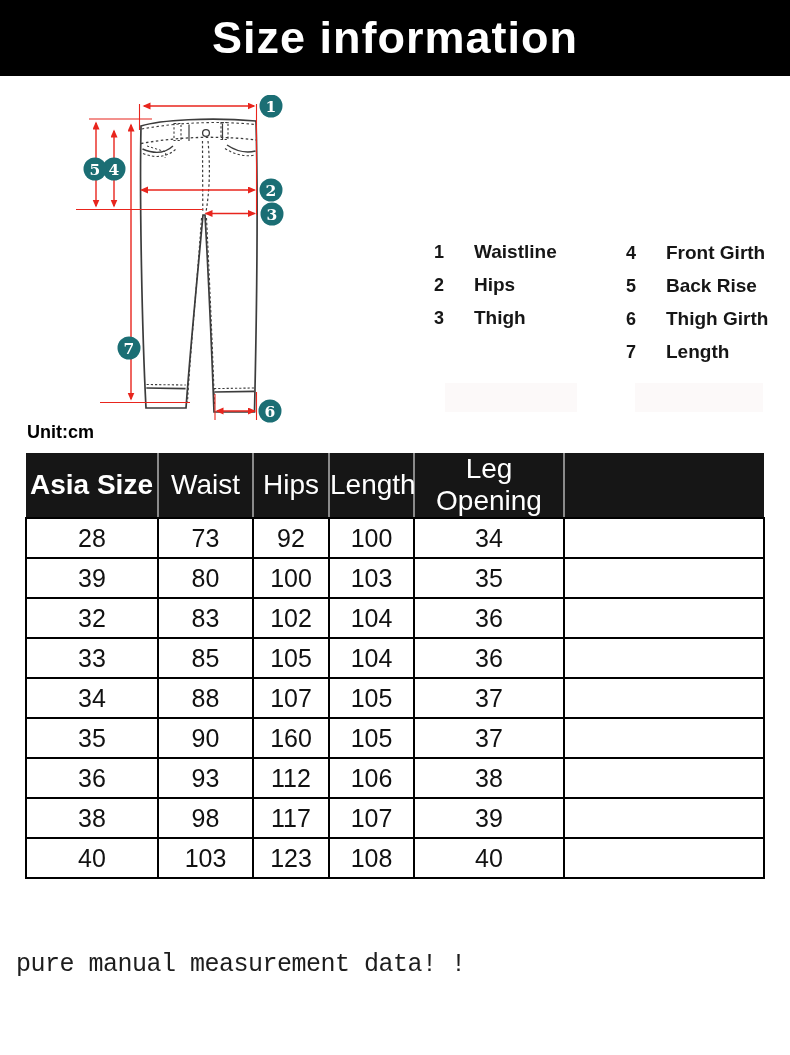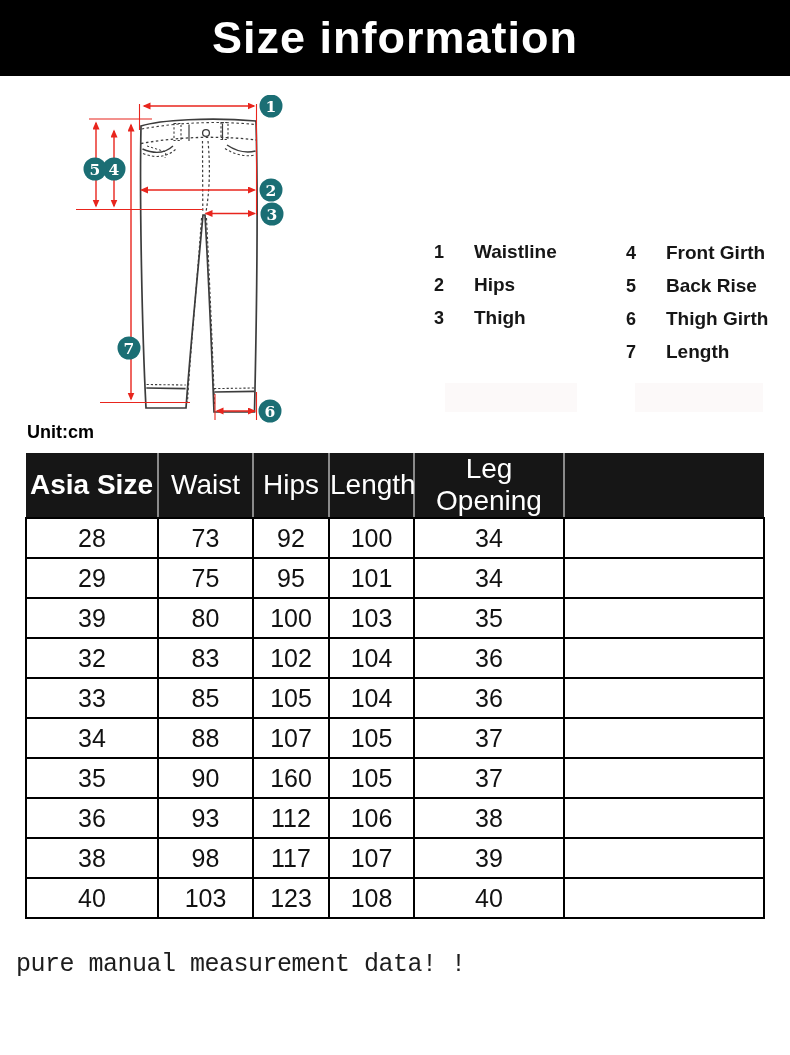--- a/index.html
+++ b/index.html
@@ -210,28 +210,20 @@
     <tbody>
         <tr>
           <td>28</td>
           <td>73</td>
           <td>92</td>
           <td>100</td>
           <td>34</td>
           <td></td>
         </tr>
         <tr>
-          <td>29</td>
-          <td>75</td>
-          <td>95</td>
-          <td>101</td>
-          <td>34</td>
-          <td></td>
-        </tr>
-        <tr>
           <td>39</td>
           <td>80</td>
           <td>100</td>
           <td>103</td>
           <td>35</td>
           <td></td>
         </tr>
         <tr>
           <td>32</td>
           <td>83</td>

